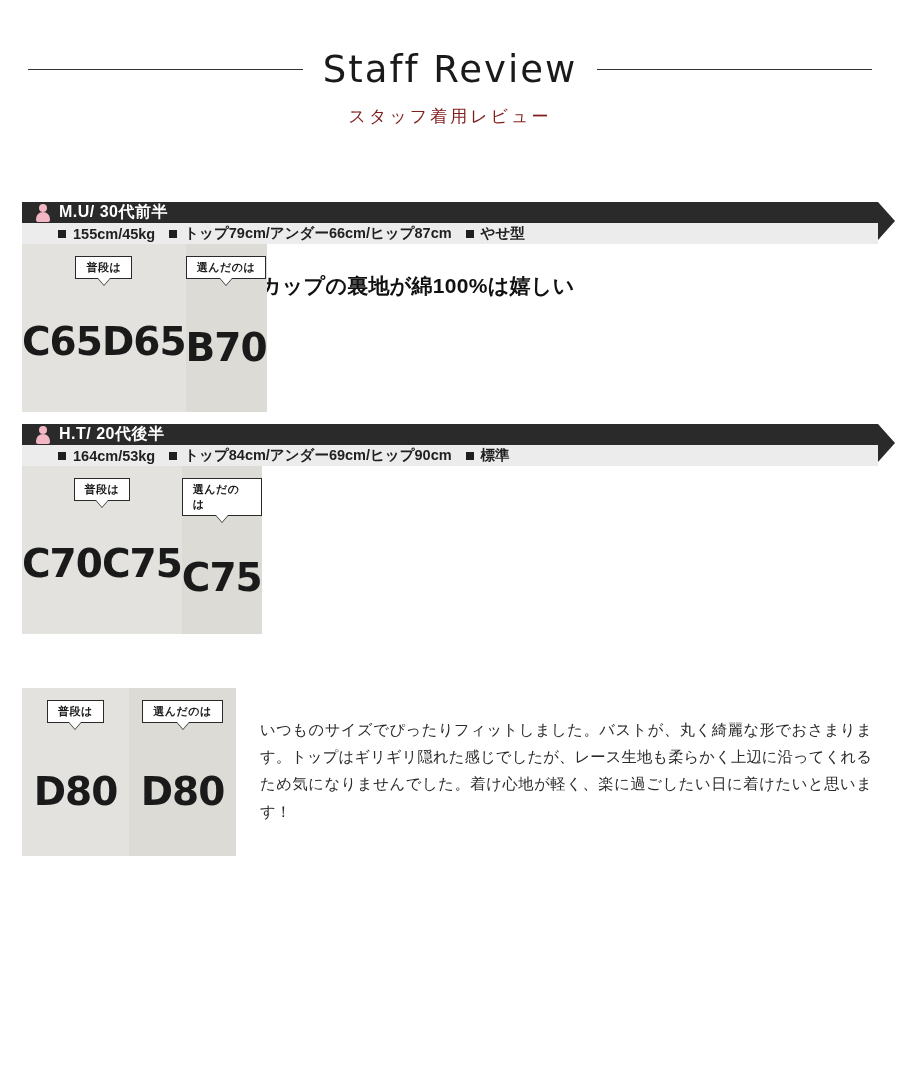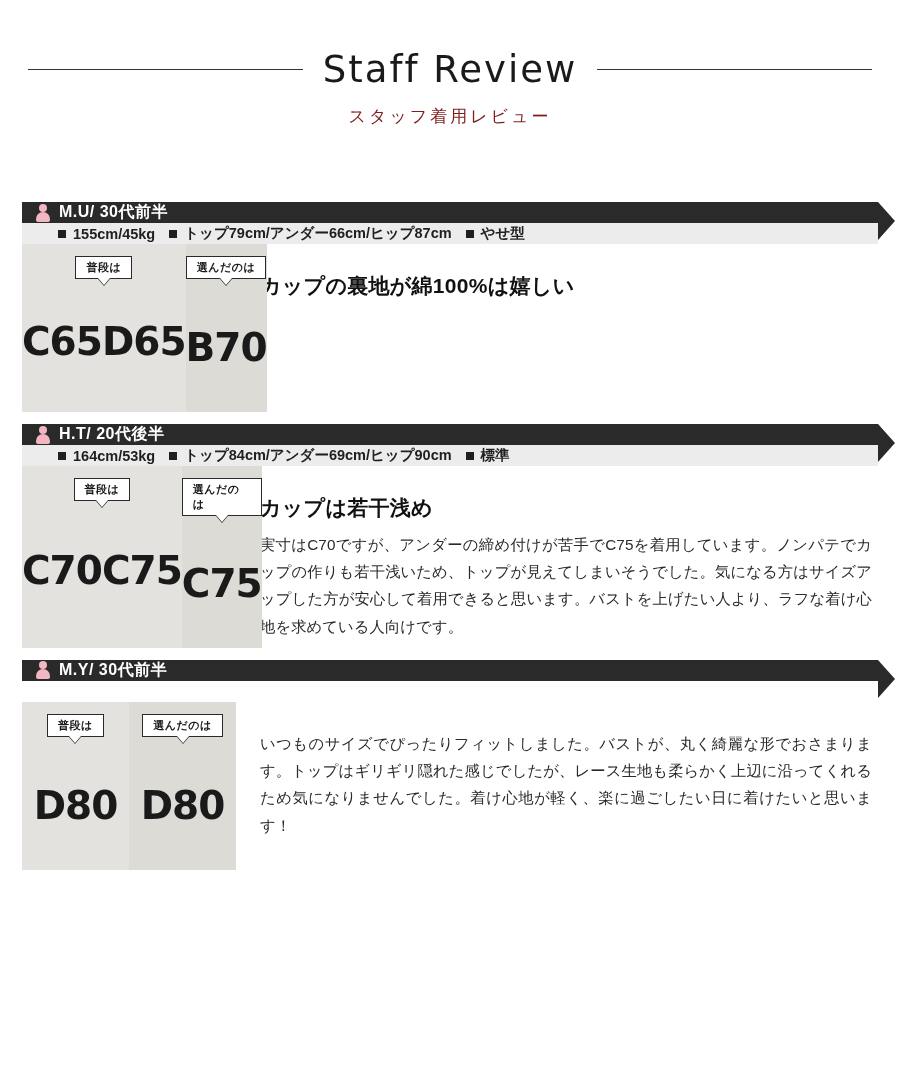--- a/index.html
+++ b/index.html
@@ -332,36 +332,25 @@
               <div class="val">C75</div>
             </div>
           </div>
           <div class="size-col chosen">
             <div class="size-tag">選んだのは</div>
             <div class="size-values single">
               <div class="val">C75</div>
             </div>
           </div>
         </div>
-        <div class="text-col">
-          <div class="review-title">カップは若干浅め</div>
-          <div class="review-text">実寸はC70ですが、アンダーの締め付けが苦手でC75を着用しています。ノンパテでカップの作りも若干浅いため、トップが見えてしまいそうでした。気になる方はサイズアップした方が安心して着用できると思います。バストを上げたい人より、ラフな着け心地を求めている人向けです。</div>
-        </div>
       </div>
     </div>
 
     <div class="review">
       <div class="name-bar">
-        <div class="name-chip">
-          <span class="person-icon">
-            <span class="head"></span>
-              <span class="body"></span>
-          </span>
-          <span>M.Y/ 30代前半</span>
-        </div>
       </div>
       <div class="review-body">
         <div class="sizes">
           <div class="size-col usual">
             <div class="size-tag">普段は</div>
             <div class="size-values single">
               <div class="val">D80</div>
             </div>
           </div>
           <div class="size-col chosen">

